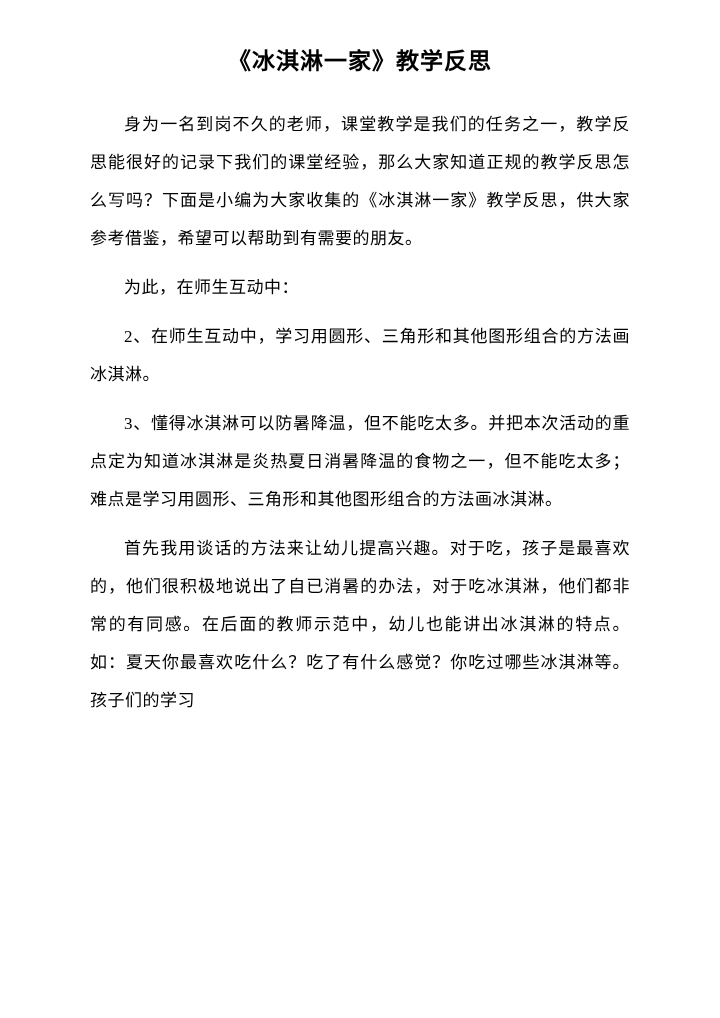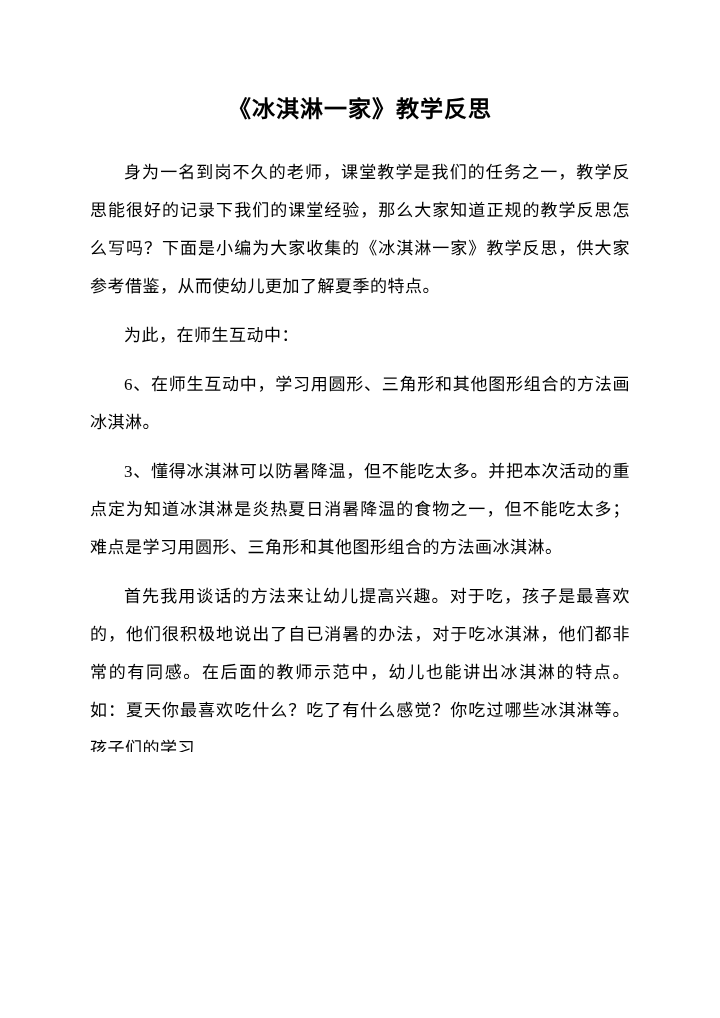--- a/index.html
+++ b/index.html
@@ -6,21 +6,21 @@
     margin: 0;
     padding: 0;
     background: #ffffff;
   }
   .page {
     width: 720px;
     height: 752px;
     margin: 0 auto;
     background: #ffffff;
     box-sizing: border-box;
-    padding: 90px 90px 40px 90px;
+    padding: 42px 90px 40px 90px;
     font-family: "Liberation Serif", "DejaVu Serif", serif;
     color: #000000;
     overflow: hidden;
   }
   .doc-title {
     font-size: 23px;
     font-weight: bold;
     text-align: center;
     margin: 0 0 30px 0;
     letter-spacing: 1px;
@@ -33,19 +33,19 @@
     margin: 0 0 11px 0;
     letter-spacing: 0.5px;
   }
 </style>
 </head>
 <body>
 
 <div class="page">
   <h1 class="doc-title">《冰淇淋一家》教学反思</h1>
   <div class="doc-body">
-    <p>身为一名到岗不久的老师，课堂教学是我们的任务之一，教学反思能很好的记录下我们的课堂经验，那么大家知道正规的教学反思怎么写吗？下面是小编为大家收集的《冰淇淋一家》教学反思，供大家参考借鉴，从而使幼儿更加了解夏季的特点。</p>
+    <p>身为一名到岗不久的老师，课堂教学是我们的任务之一，教学反思能很好的记录下我们的课堂经验，那么大家知道正规的教学反思怎么写吗？下面是小编为大家收集的《冰淇淋一家》教学反思，供大家参考借鉴，希望可以帮助到有需要的朋友。</p>
     <p>为此，在师生互动中：</p>
-    <p>6、在师生互动中，学习用圆形、三角形和其他图形组合的方法画冰淇淋。</p>
+    <p>2、在师生互动中，学习用圆形、三角形和其他图形组合的方法画冰淇淋。</p>
     <p>3、懂得冰淇淋可以防暑降温，但不能吃太多。并把本次活动的重点定为知道冰淇淋是炎热夏日消暑降温的食物之一，但不能吃太多；难点是学习用圆形、三角形和其他图形组合的方法画冰淇淋。</p>
     <p>首先我用谈话的方法来让幼儿提高兴趣。对于吃，孩子是最喜欢的，他们很积极地说出了自已消暑的办法，对于吃冰淇淋，他们都非常的有同感。在后面的教师示范中，幼儿也能讲出冰淇淋的特点。如：夏天你最喜欢吃什么？吃了有什么感觉？你吃过哪些冰淇淋等。孩子们的学习</p>
   </div>
 </div>
 
 </body></html>

